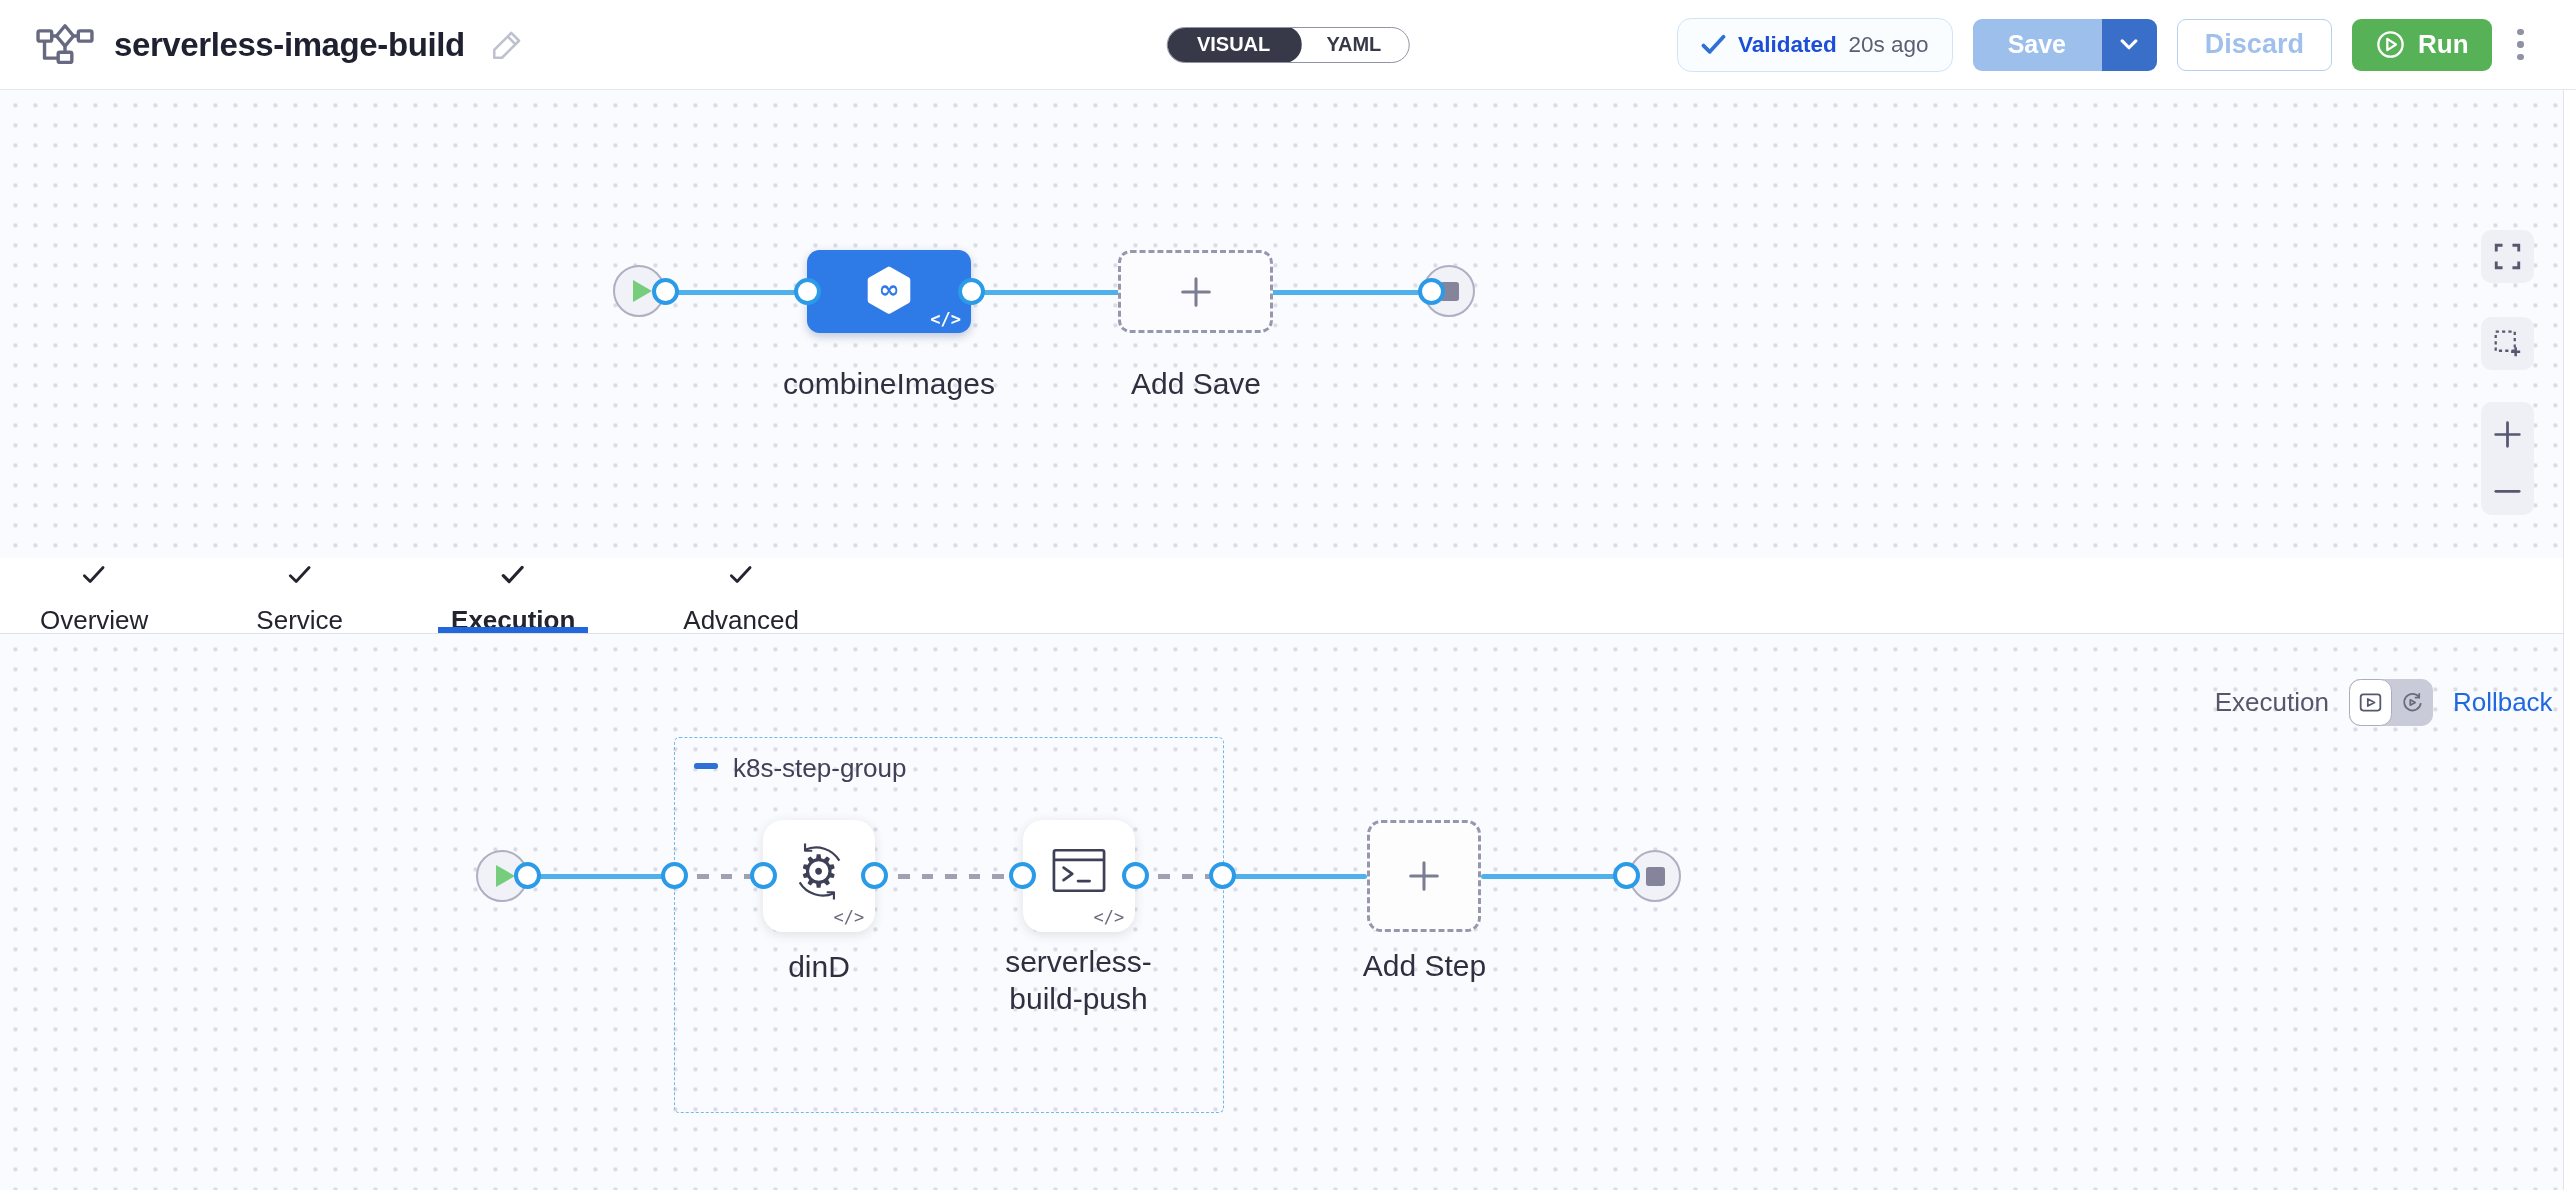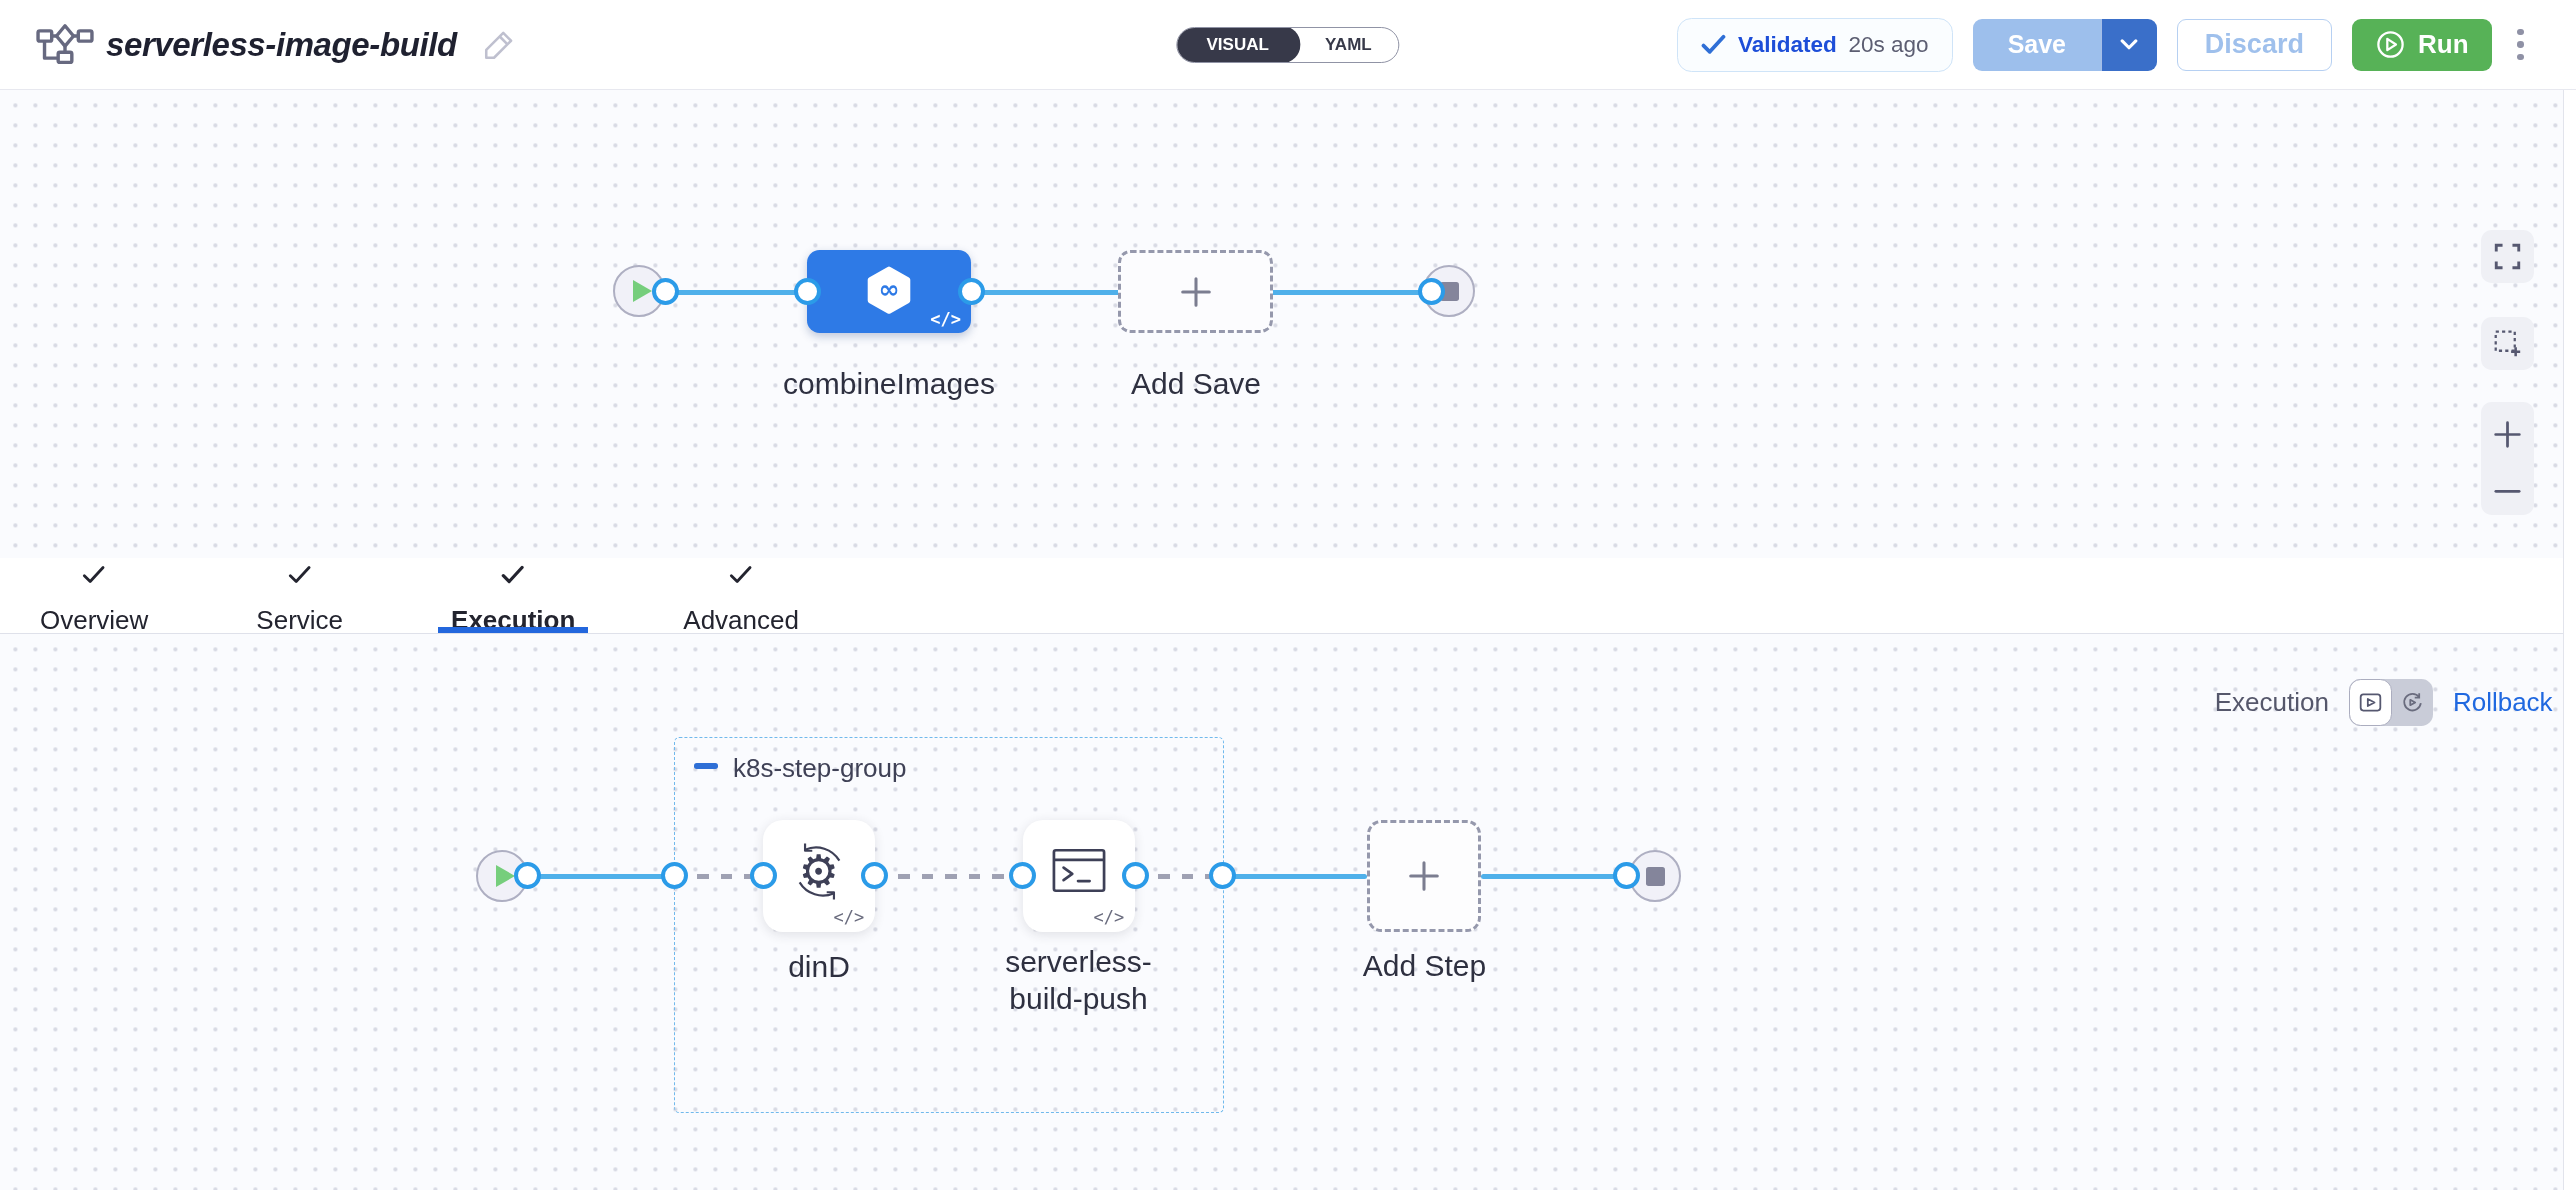--- a/index.html
+++ b/index.html
@@ -1,24 +1,24 @@
 <!DOCTYPE html>
 <html style="font-size:14.4px"><head>
 <meta charset="utf-8">
 <style>
   * { margin:0; padding:0; box-sizing:border-box; }
   html,body { width:2576px; height:1190px; font-family:"Liberation Sans","DejaVu Sans",sans-serif; background:#ffffff; overflow:hidden; }
   .page { position:relative; width:2576px; height:1190px; }
 
   
   .header { position:relative; height:90px; background:#ffffff; border-bottom:1.8px solid #e7e8ef; display:flex; align-items:center; padding-left:36px; z-index:30; }
-  .pipeline-title { font-size:33px; font-weight:bold; color:#1f2130; margin-left:12px; letter-spacing:-0.4px;font-style:italic; }
+  .pipeline-title { font-size:33px; font-weight:bold; color:#1f2130; margin-left:20px; letter-spacing:-0.4px; }
   .edit-pencil { margin-left:25px; display:flex; }
   .mode-toggle { position:absolute; left:50%; top:50%; transform:translate(-50%,-50%); display:flex; height:36px; border:1.8px solid #9093a5; border-radius:20px; background:#ffffff; overflow:hidden; }
-  .mode-seg { display:flex; align-items:center; justify-content:center; font-size:17px; font-weight:bold; padding:0 27px; color:#373949; cursor:pointer; }
+  .mode-seg { display:flex; align-items:center; justify-content:center; font-size:20px; font-weight:bold; padding:0 27px; color:#373949; cursor:pointer; }
   .mode-seg.active { background:#373949; color:#ffffff; border-radius:18px; margin:-1.8px; padding:0 31px; }
   .header-right { position:absolute; right:47px; top:50%; transform:translateY(-50%); display:flex; align-items:center; gap:20px; }
   .validated-badge { display:flex; align-items:center; gap:11.7px; height:54px; padding:0 23.4px; border:1.8px solid #cfe4f8; border-radius:14.4px; background:#fafdff; }
   .validated-label { font-size:22.5px; font-weight:bold; color:#1d4ed8; }
   .validated-time { font-size:22.5px; color:#5c5e72; }
   .save-split { display:flex; height:52px; border-radius:9px; overflow:hidden; }
   .save-main { width:128px; background:#9dbfec; color:#ffffff; font-size:25px; font-weight:bold; display:flex; align-items:center; justify-content:center; cursor:pointer; }
   .save-caret { width:56px; background:#3a6fc9; display:flex; align-items:center; justify-content:center; border-left:1.8px solid rgba(255,255,255,0.55); cursor:pointer; }
   .discard-btn { height:52px; padding:0 27px; border:1.8px solid #b6d0f2; border-radius:9px; background:#ffffff; color:#9fc0ec; font-size:27px; font-weight:bold; display:flex; align-items:center; cursor:pointer; }
   .run-btn { height:52px; padding:0 23.4px; border-radius:9px; background:#57b257; color:#ffffff; font-size:26px; font-weight:bold; display:flex; align-items:center; gap:11.7px; cursor:pointer; }

